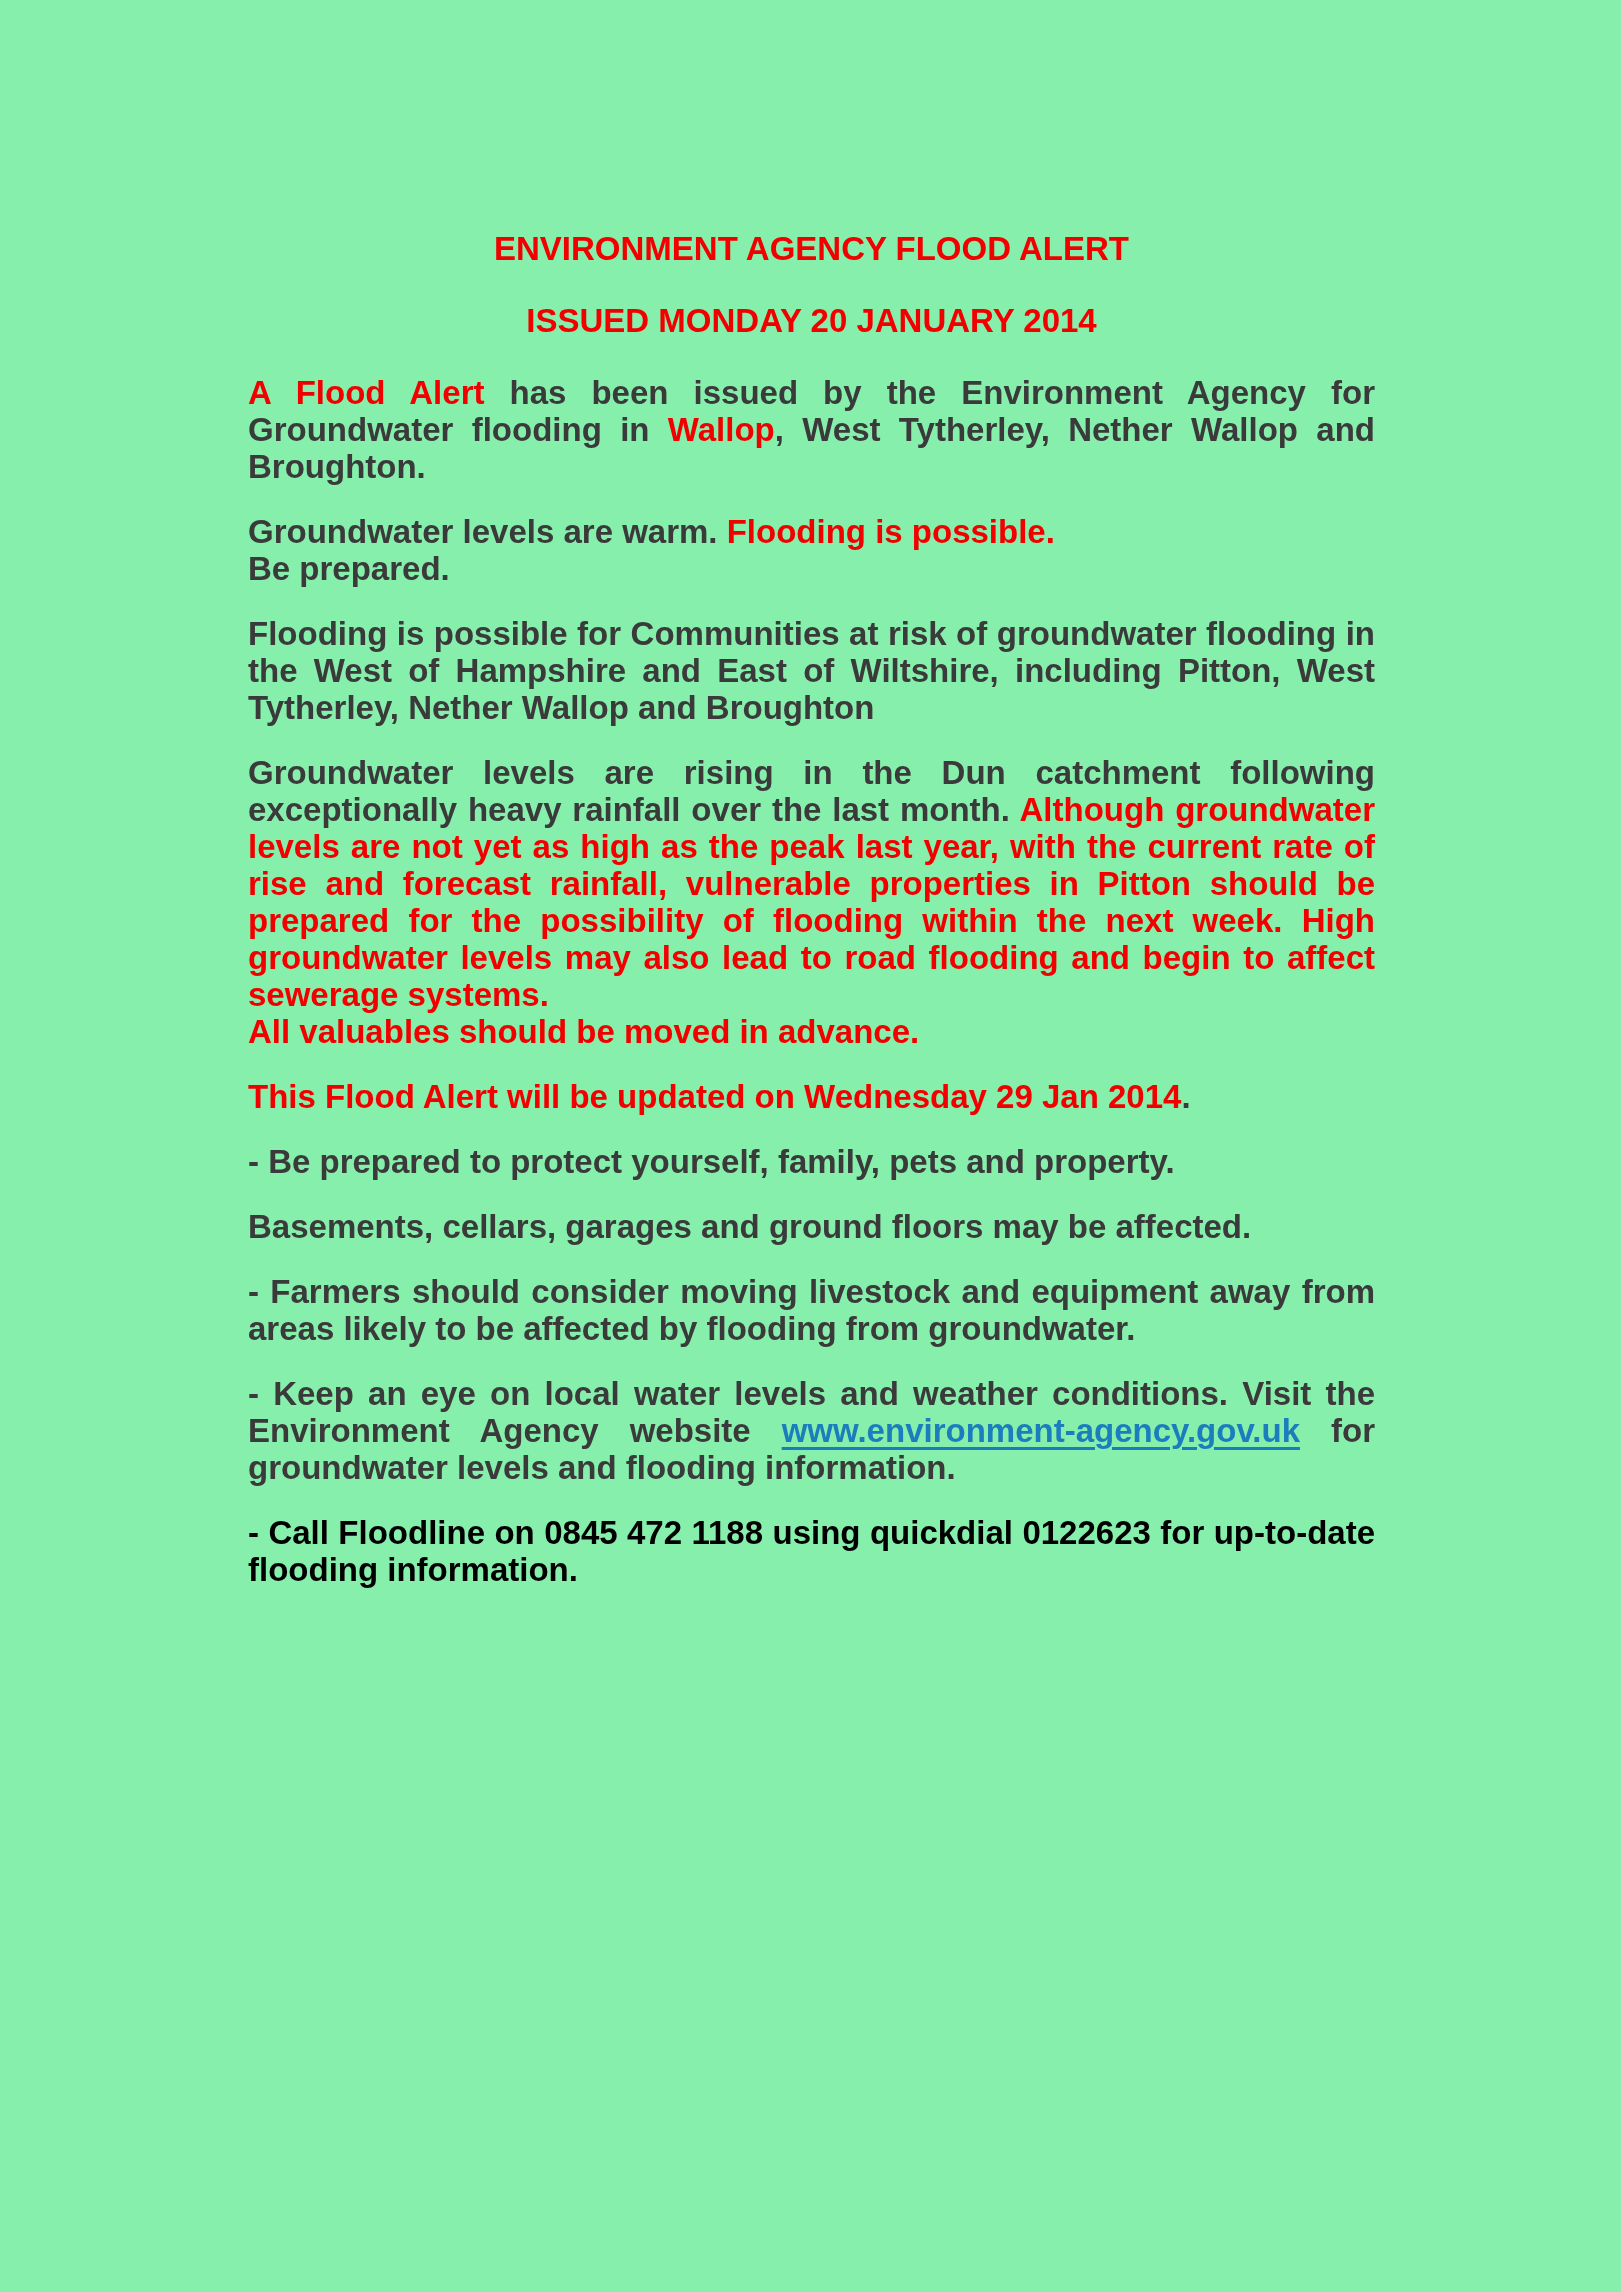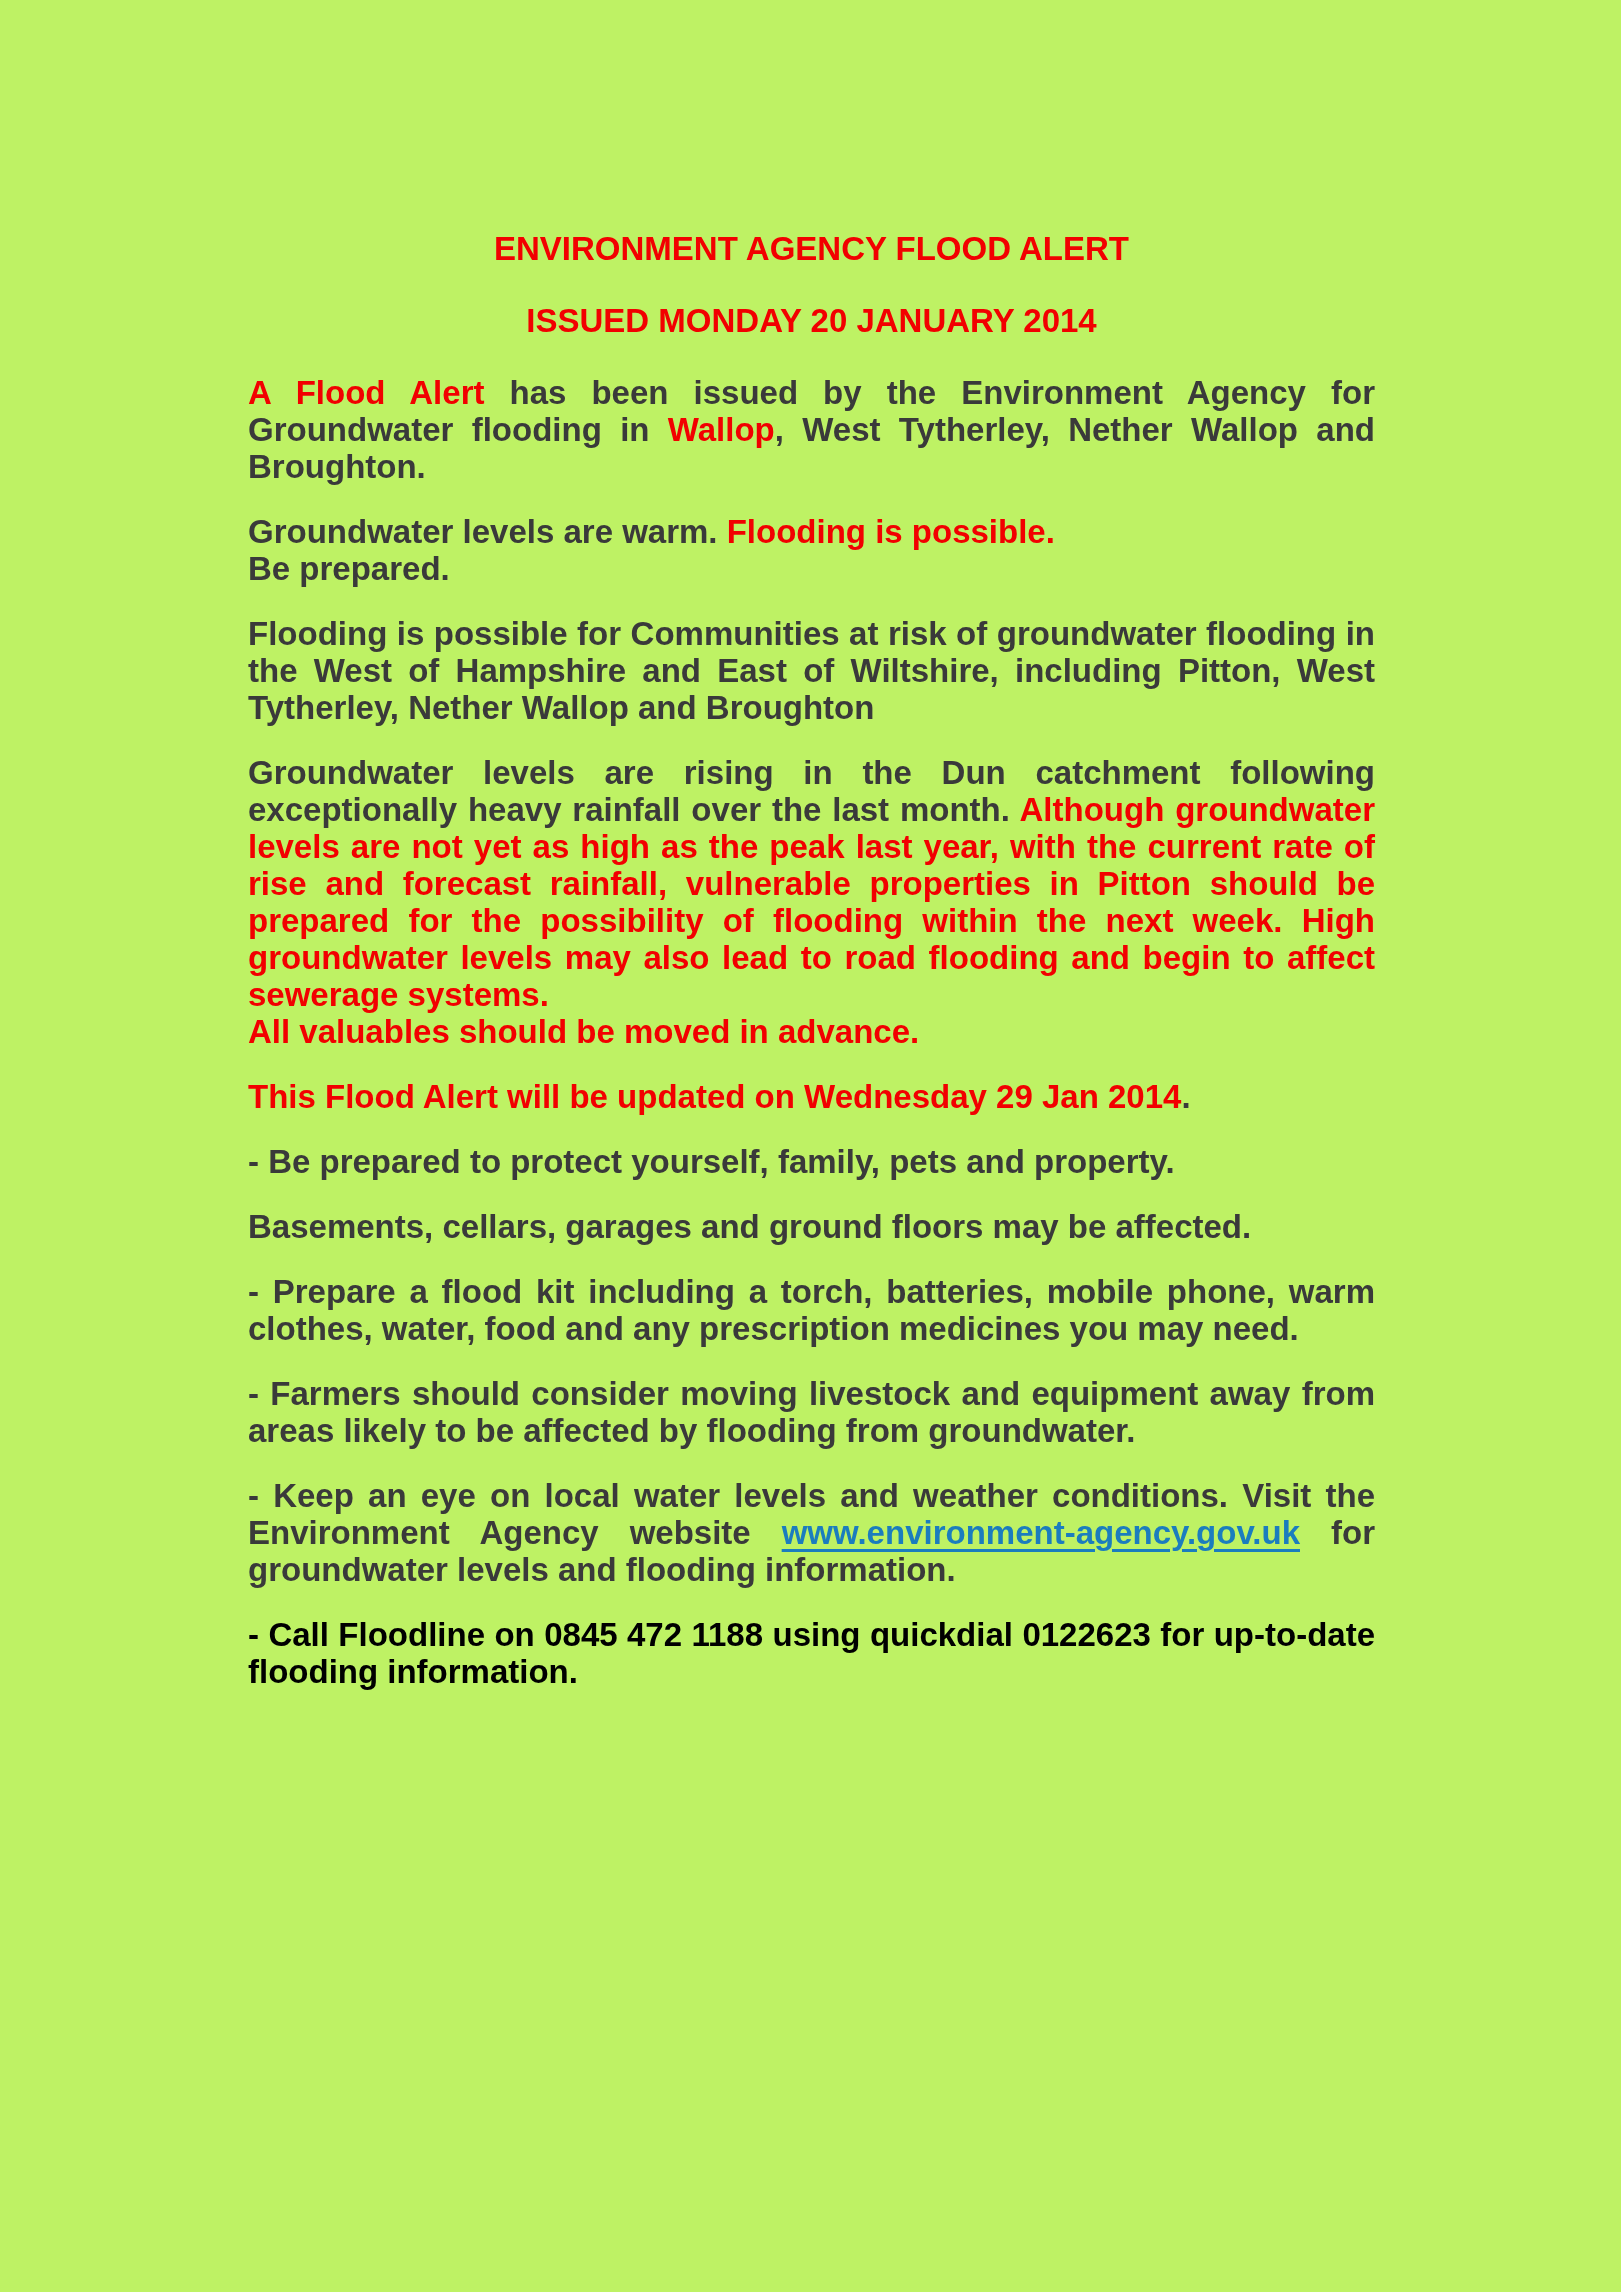--- a/index.html
+++ b/index.html
@@ -13,21 +13,21 @@
     font-family: "Liberation Sans", "DejaVu Sans", sans-serif;
     font-weight: bold;
     position: relative;
     overflow: hidden;
   }
   .page {
     box-sizing: border-box;
     width: 1621px;
     height: 2293px;
     padding: 230px 246px 39px 248px;
-    background: #bef264;
+    background: #86efac;
   }
   p {
     margin: 0 0 28px 0;
     font-size: 33px;
     line-height: 37px;
     color: var(--body, #3a3a3a);
     hyphens: none;
     -webkit-hyphens: none;
     overflow-wrap: normal;
   }
@@ -63,21 +63,20 @@
   <p class="justify">Flooding is possible for Communities at risk of groundwater flooding in the West of Hampshire and East of Wiltshire, including Pitton, West Tytherley, Nether Wallop and Broughton</p>
 
   <p class="justify"><span>Groundwater levels are rising in the Dun catchment following exceptionally heavy rainfall over the last month.  </span><span class="red">Although groundwater levels are not yet as high as the peak last year, with the current rate of rise and forecast rainfall, vulnerable properties in Pitton should be prepared for the possibility of flooding within the next week.  High groundwater levels may also lead to road flooding and begin to affect sewerage systems.</span><br><span class="red">All valuables should be moved in advance.</span></p>
 
   <p><span class="red">This Flood Alert will be updated on Wednesday 29 Jan 2014</span><span>.</span></p>
 
   <p>- Be prepared to protect yourself, family, pets and property.</p>
 
   <p>Basements, cellars, garages and ground floors may be affected.</p>
 
-  <p class="justify">- Prepare a flood kit including a torch, batteries, mobile phone, warm clothes, water, food and any prescription medicines you may need.</p>
 
 
 
   <p class="justify">- Farmers should consider moving livestock and equipment away from areas likely to be affected by flooding from groundwater.</p>
 
   <p class="justify"><span>- Keep an eye on local water levels and weather conditions. Visit the Environment Agency website </span><a class="link" href="#">www.environment-agency.gov.uk</a><span> for groundwater levels and flooding information.</span></p>
 
   <p class="justify black">- Call Floodline on 0845 472 1188 using quickdial 0122623 for up-to-date flooding information.</p>
 
 </div>

